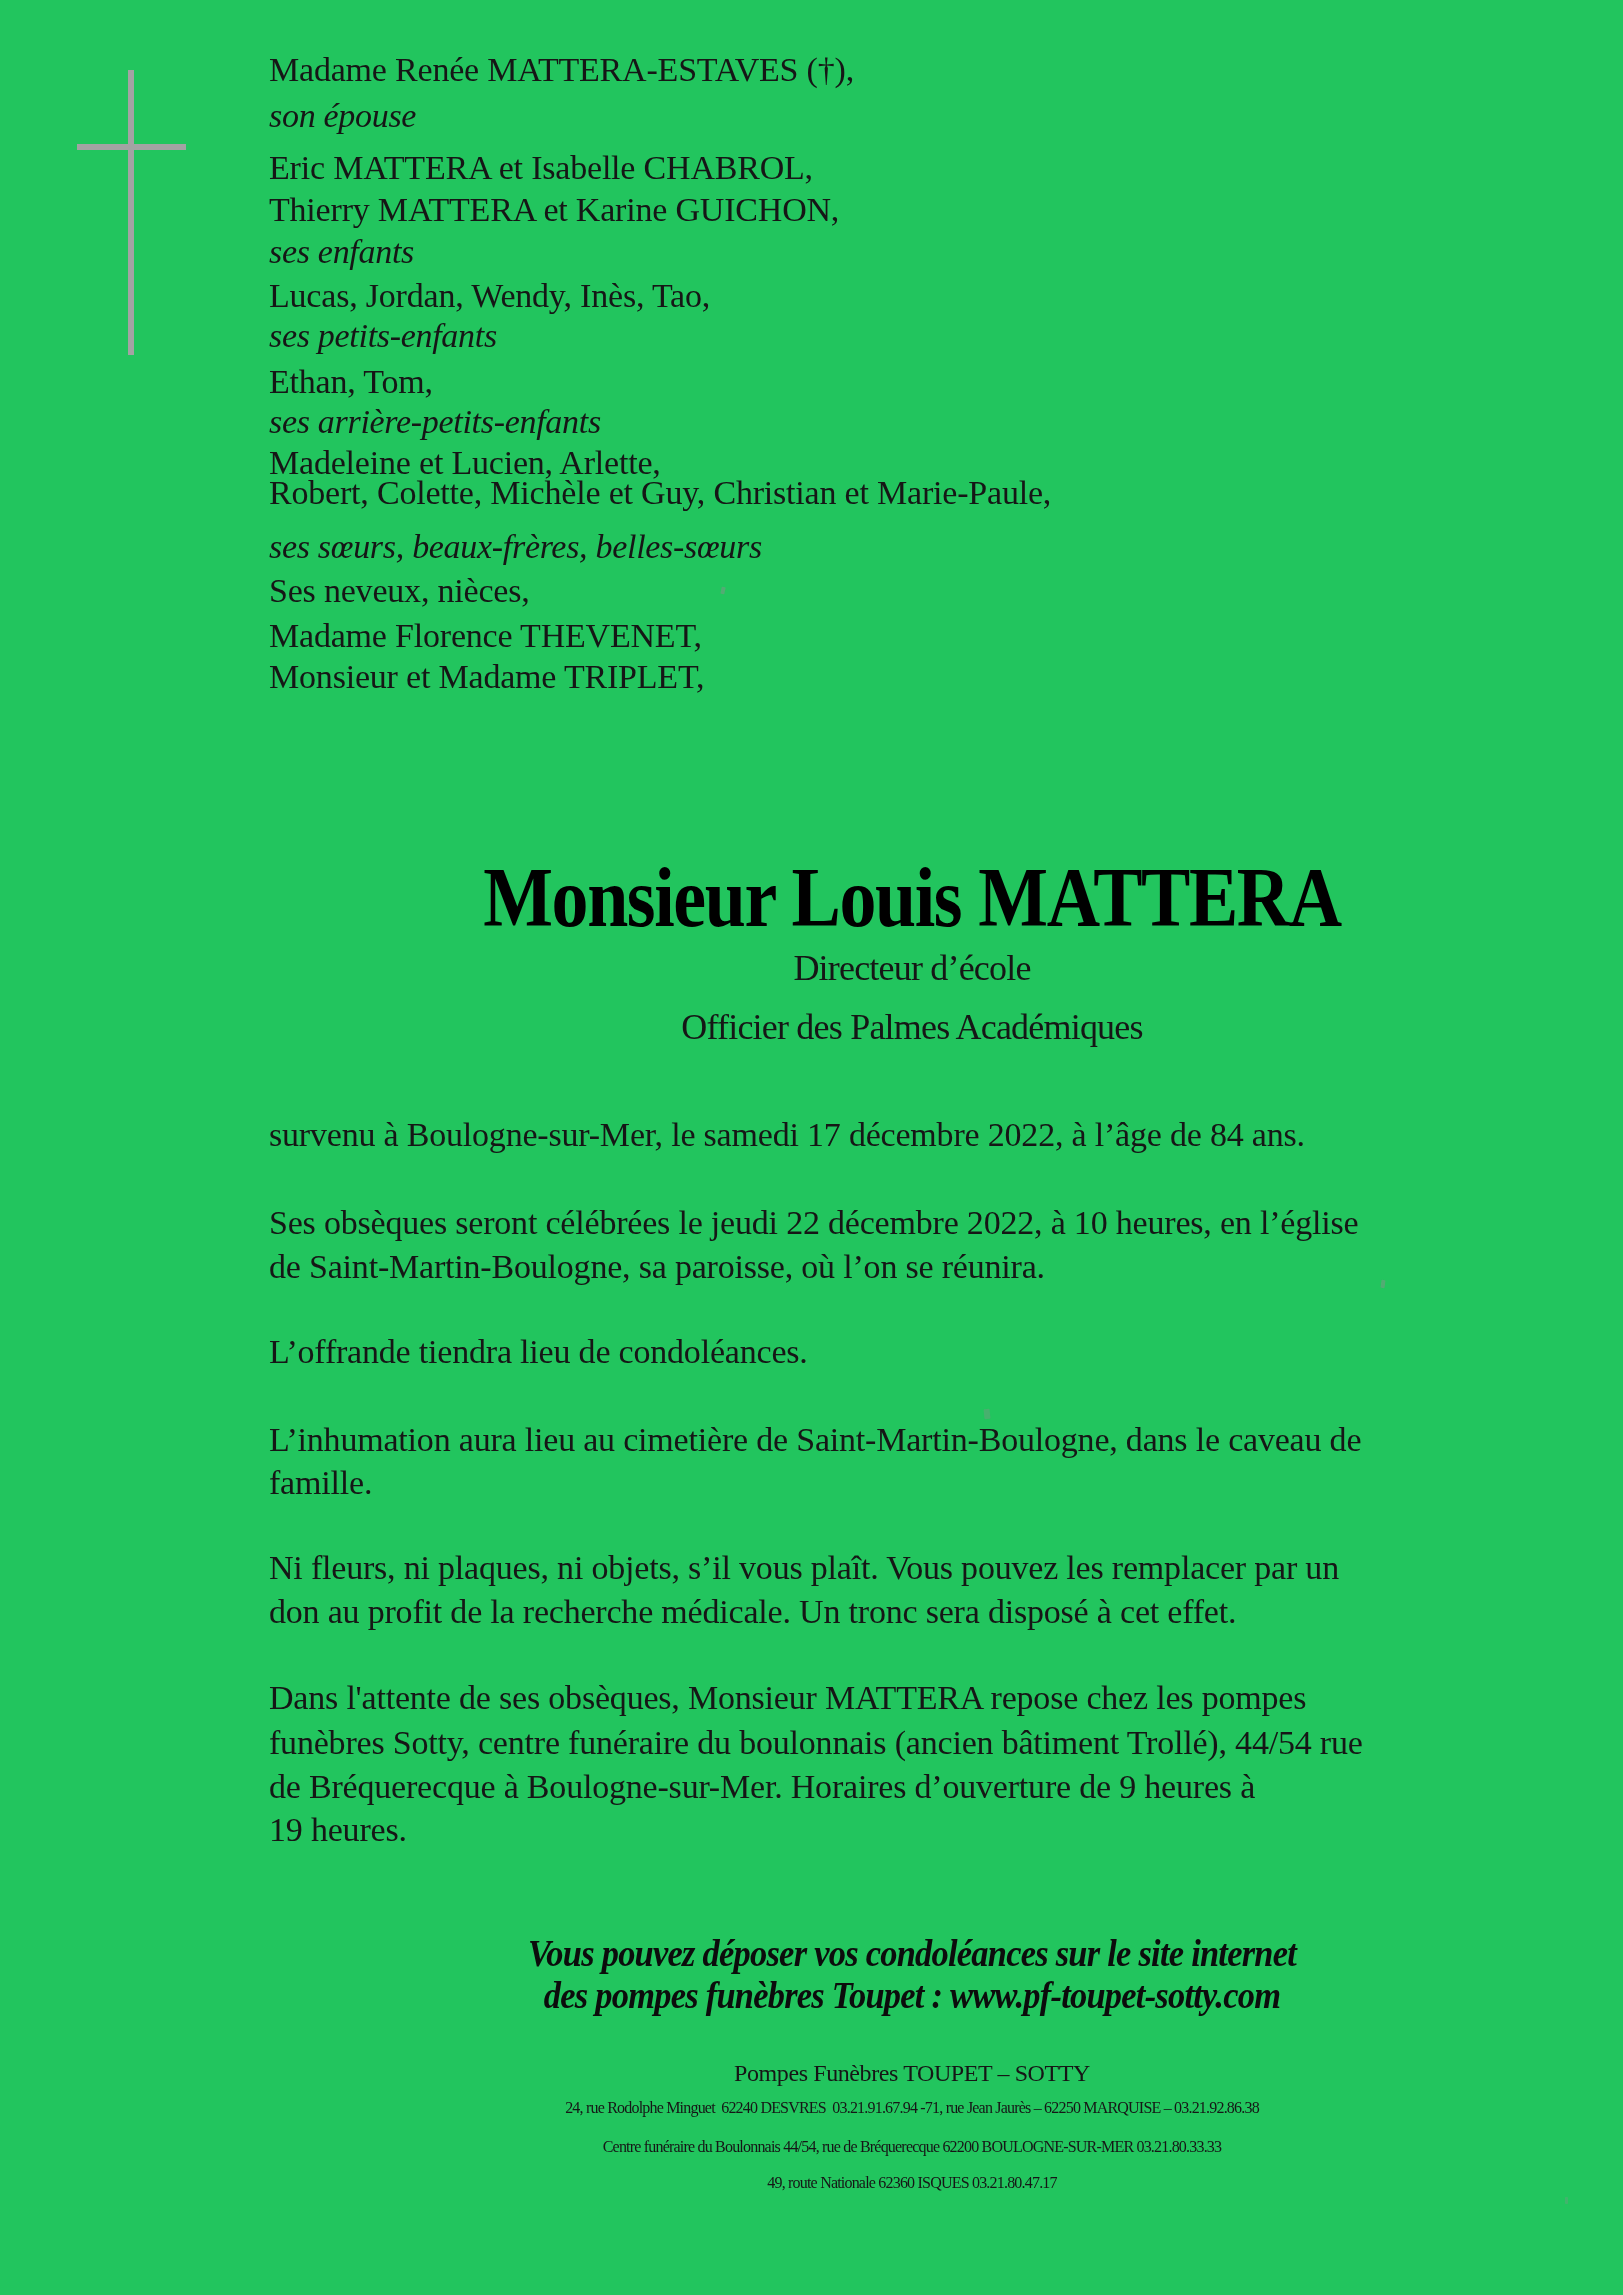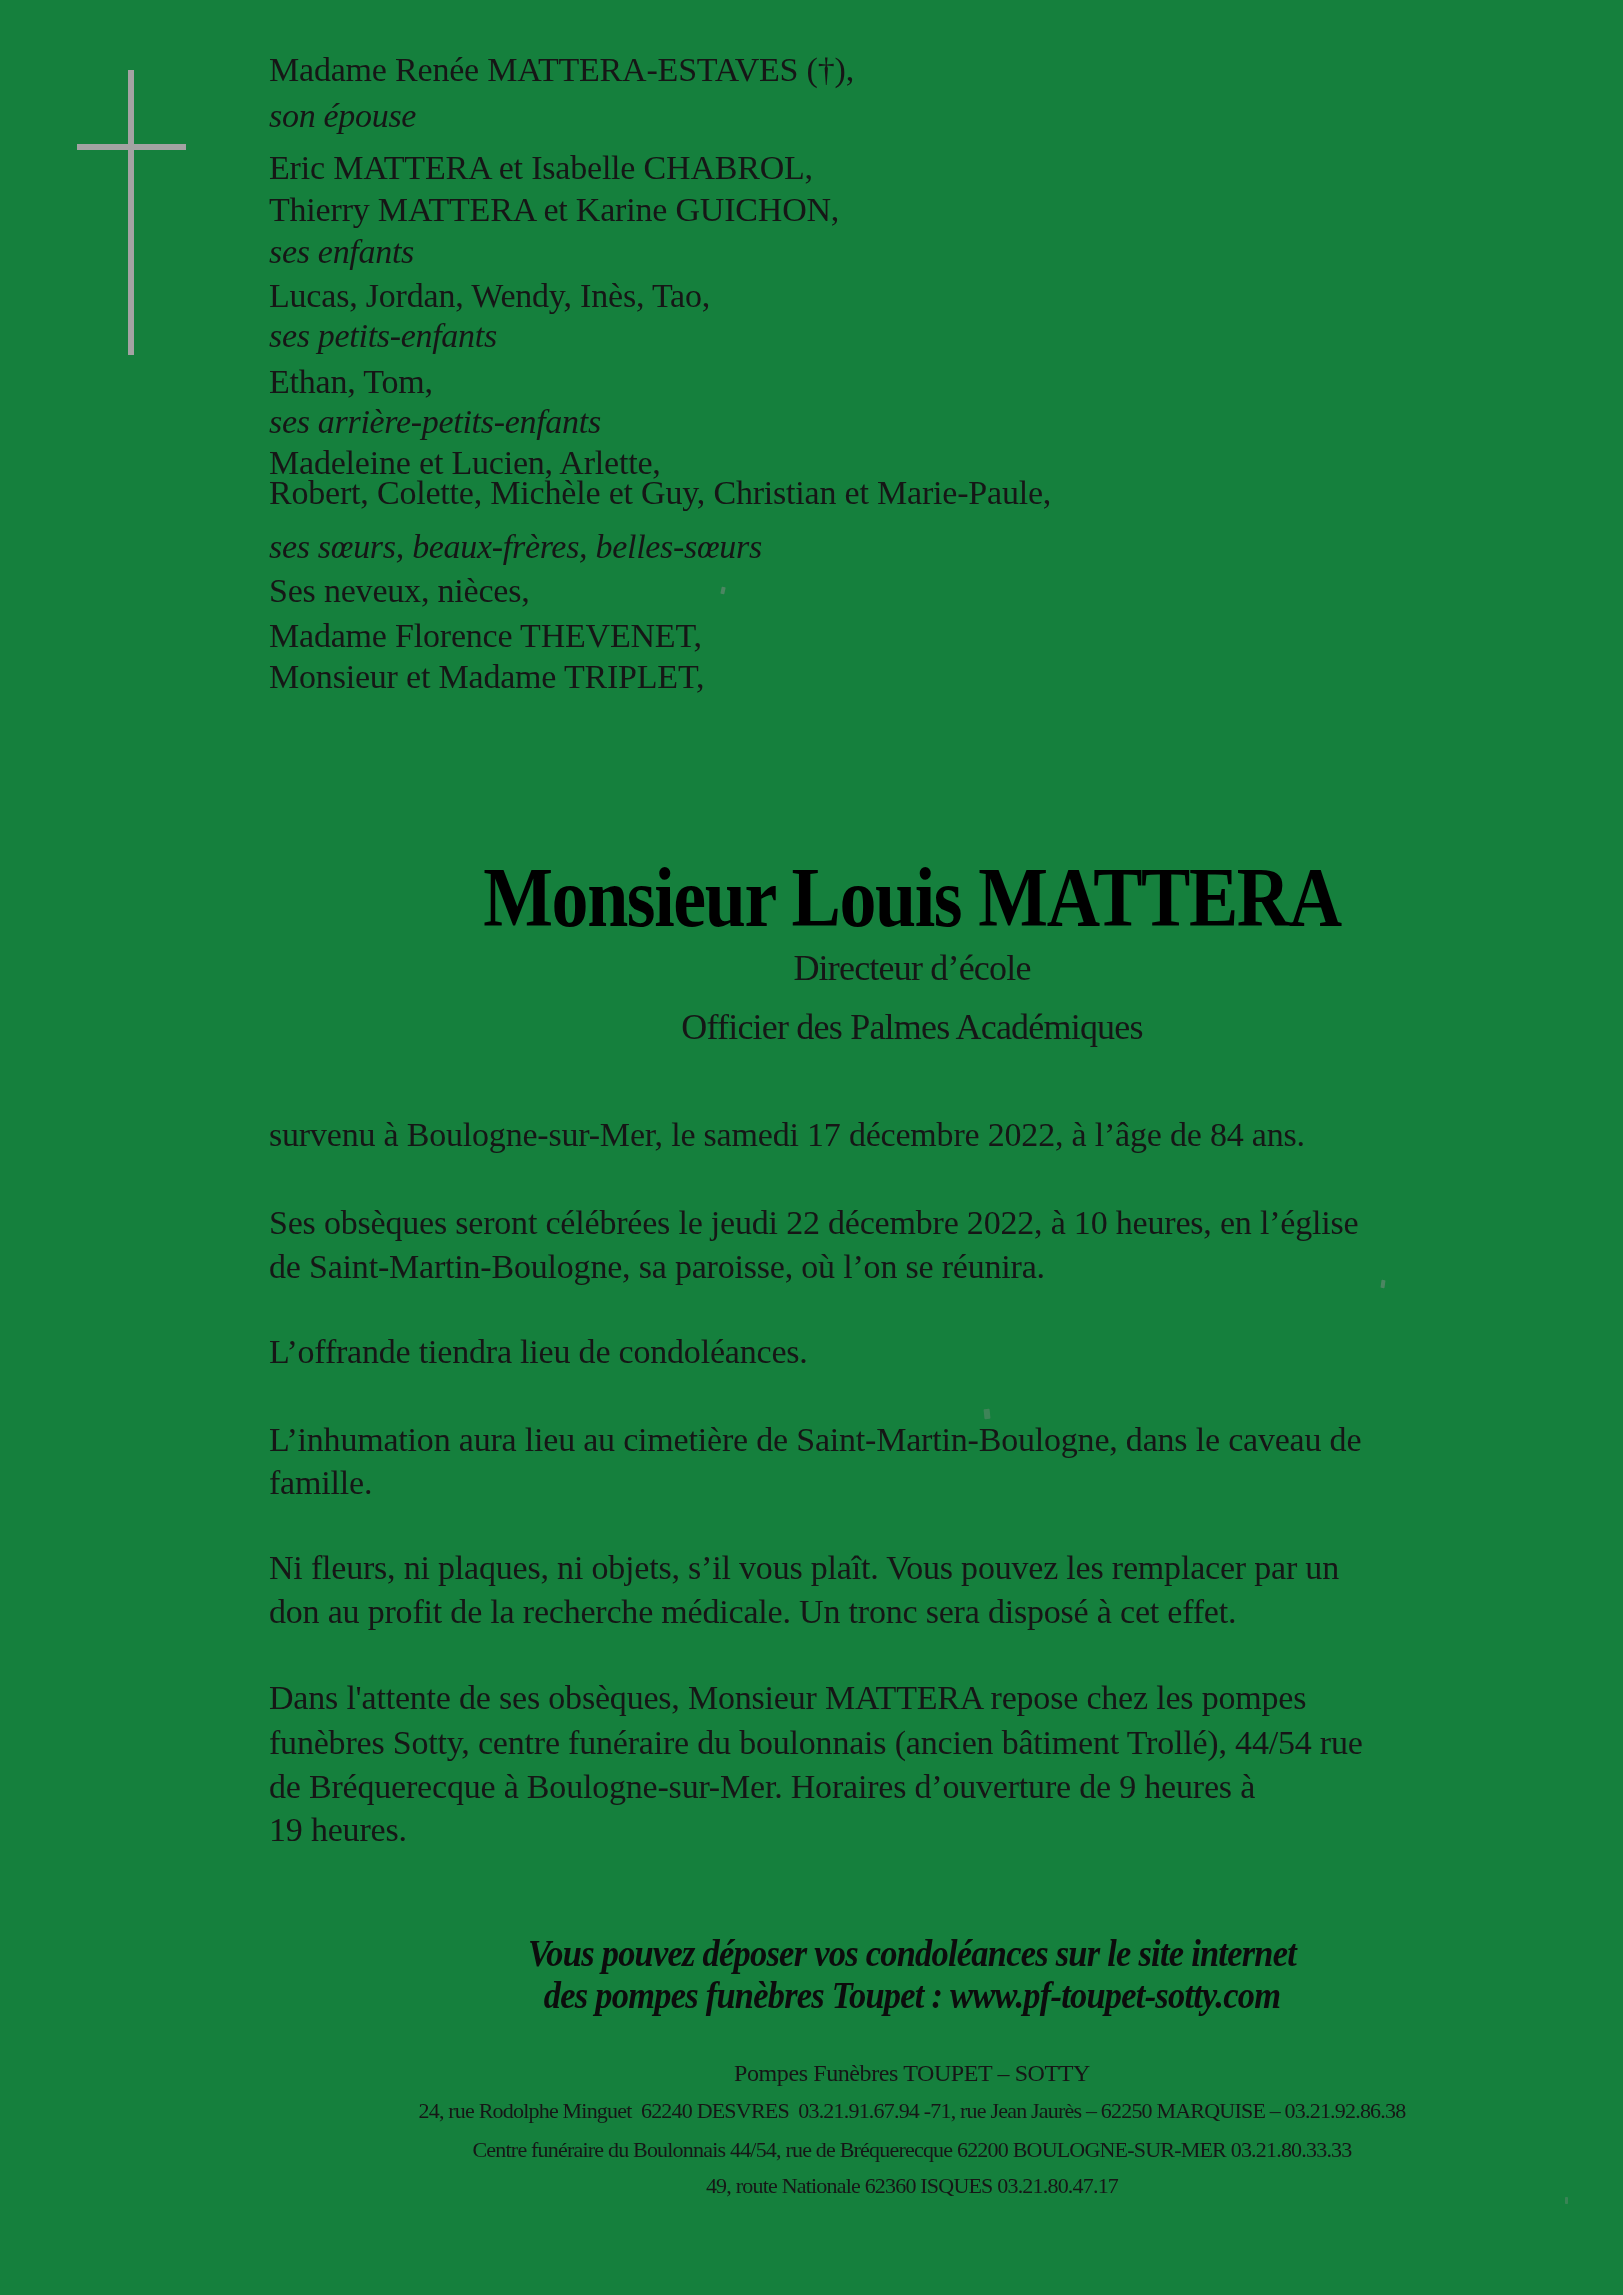--- a/index.html
+++ b/index.html
@@ -2,21 +2,21 @@
 <html lang="fr" style="font-size:12.8px"><head>
 <meta charset="utf-8">
 <title>Avis</title>
 <style>
   html, body { margin: 0; padding: 0; background: #e8e8e8; }
   .page {
     position: relative;
     width: 1624px;
     height: 2295px;
     margin: 0 auto;
-    background: #15803d;
+    background: #22c55e;
     font-family: "Liberation Serif", "DejaVu Serif", serif;
     color: #161616;
     overflow: hidden;
     text-decoration: underline;
   }
   .ln {
     position: absolute;
     left: 269px;
     width: 1286px;
     line-height: 1.12;
@@ -28,21 +28,21 @@
   .t-center { text-align: center; }
 
   .body      { font-size: 34px; letter-spacing: -0.2px; }
   .relation  { font-size: 34px; font-style: italic; letter-spacing: -0.3px; }
   .title     { font-size: 84px; font-weight: bold; letter-spacing: -1.6px;
                transform: scaleX(0.88); transform-origin: 50% 50%; color:#000; }
   .subtitle  { font-size: 36px; letter-spacing: -0.8px; }
   .note      { font-size: 37px; font-weight: bold; font-style: italic;
                letter-spacing: -0.8px; transform: scaleX(0.93); transform-origin: 50% 50%; color:#0c0c0c; }
   .f-company { font-size: 24px; letter-spacing: -0.4px; }
-  .f-addr    { font-size: 22px; letter-spacing: -0.8px; }
+  .f-addr    { font-size: 16px; letter-spacing: -0.8px; }
 
   
   .cross { position: absolute; left: 77px; top: 70px; width: 109px; height: 285px; }
   .cross .v { position: absolute; left: 51px; top: 0; width: 5.6px; height: 285px; background: #a3a3a3; }
   .cross .h { position: absolute; left: 0; top: 74px; width: 109px; height: 6.4px; background: #a3a3a3; }
 
   
   .speck { position: absolute; background: #8d8d8d; opacity: 0.45; border-radius: 0.8px; }
   .speck.s1 { left: 721px;  top: 587px;  width: 4px;  height: 7.2px;  transform: rotate(12deg); }
   .speck.s2 { left: 1381px; top: 1280px; width: 4px;  height: 8px; transform: rotate(8deg); }

